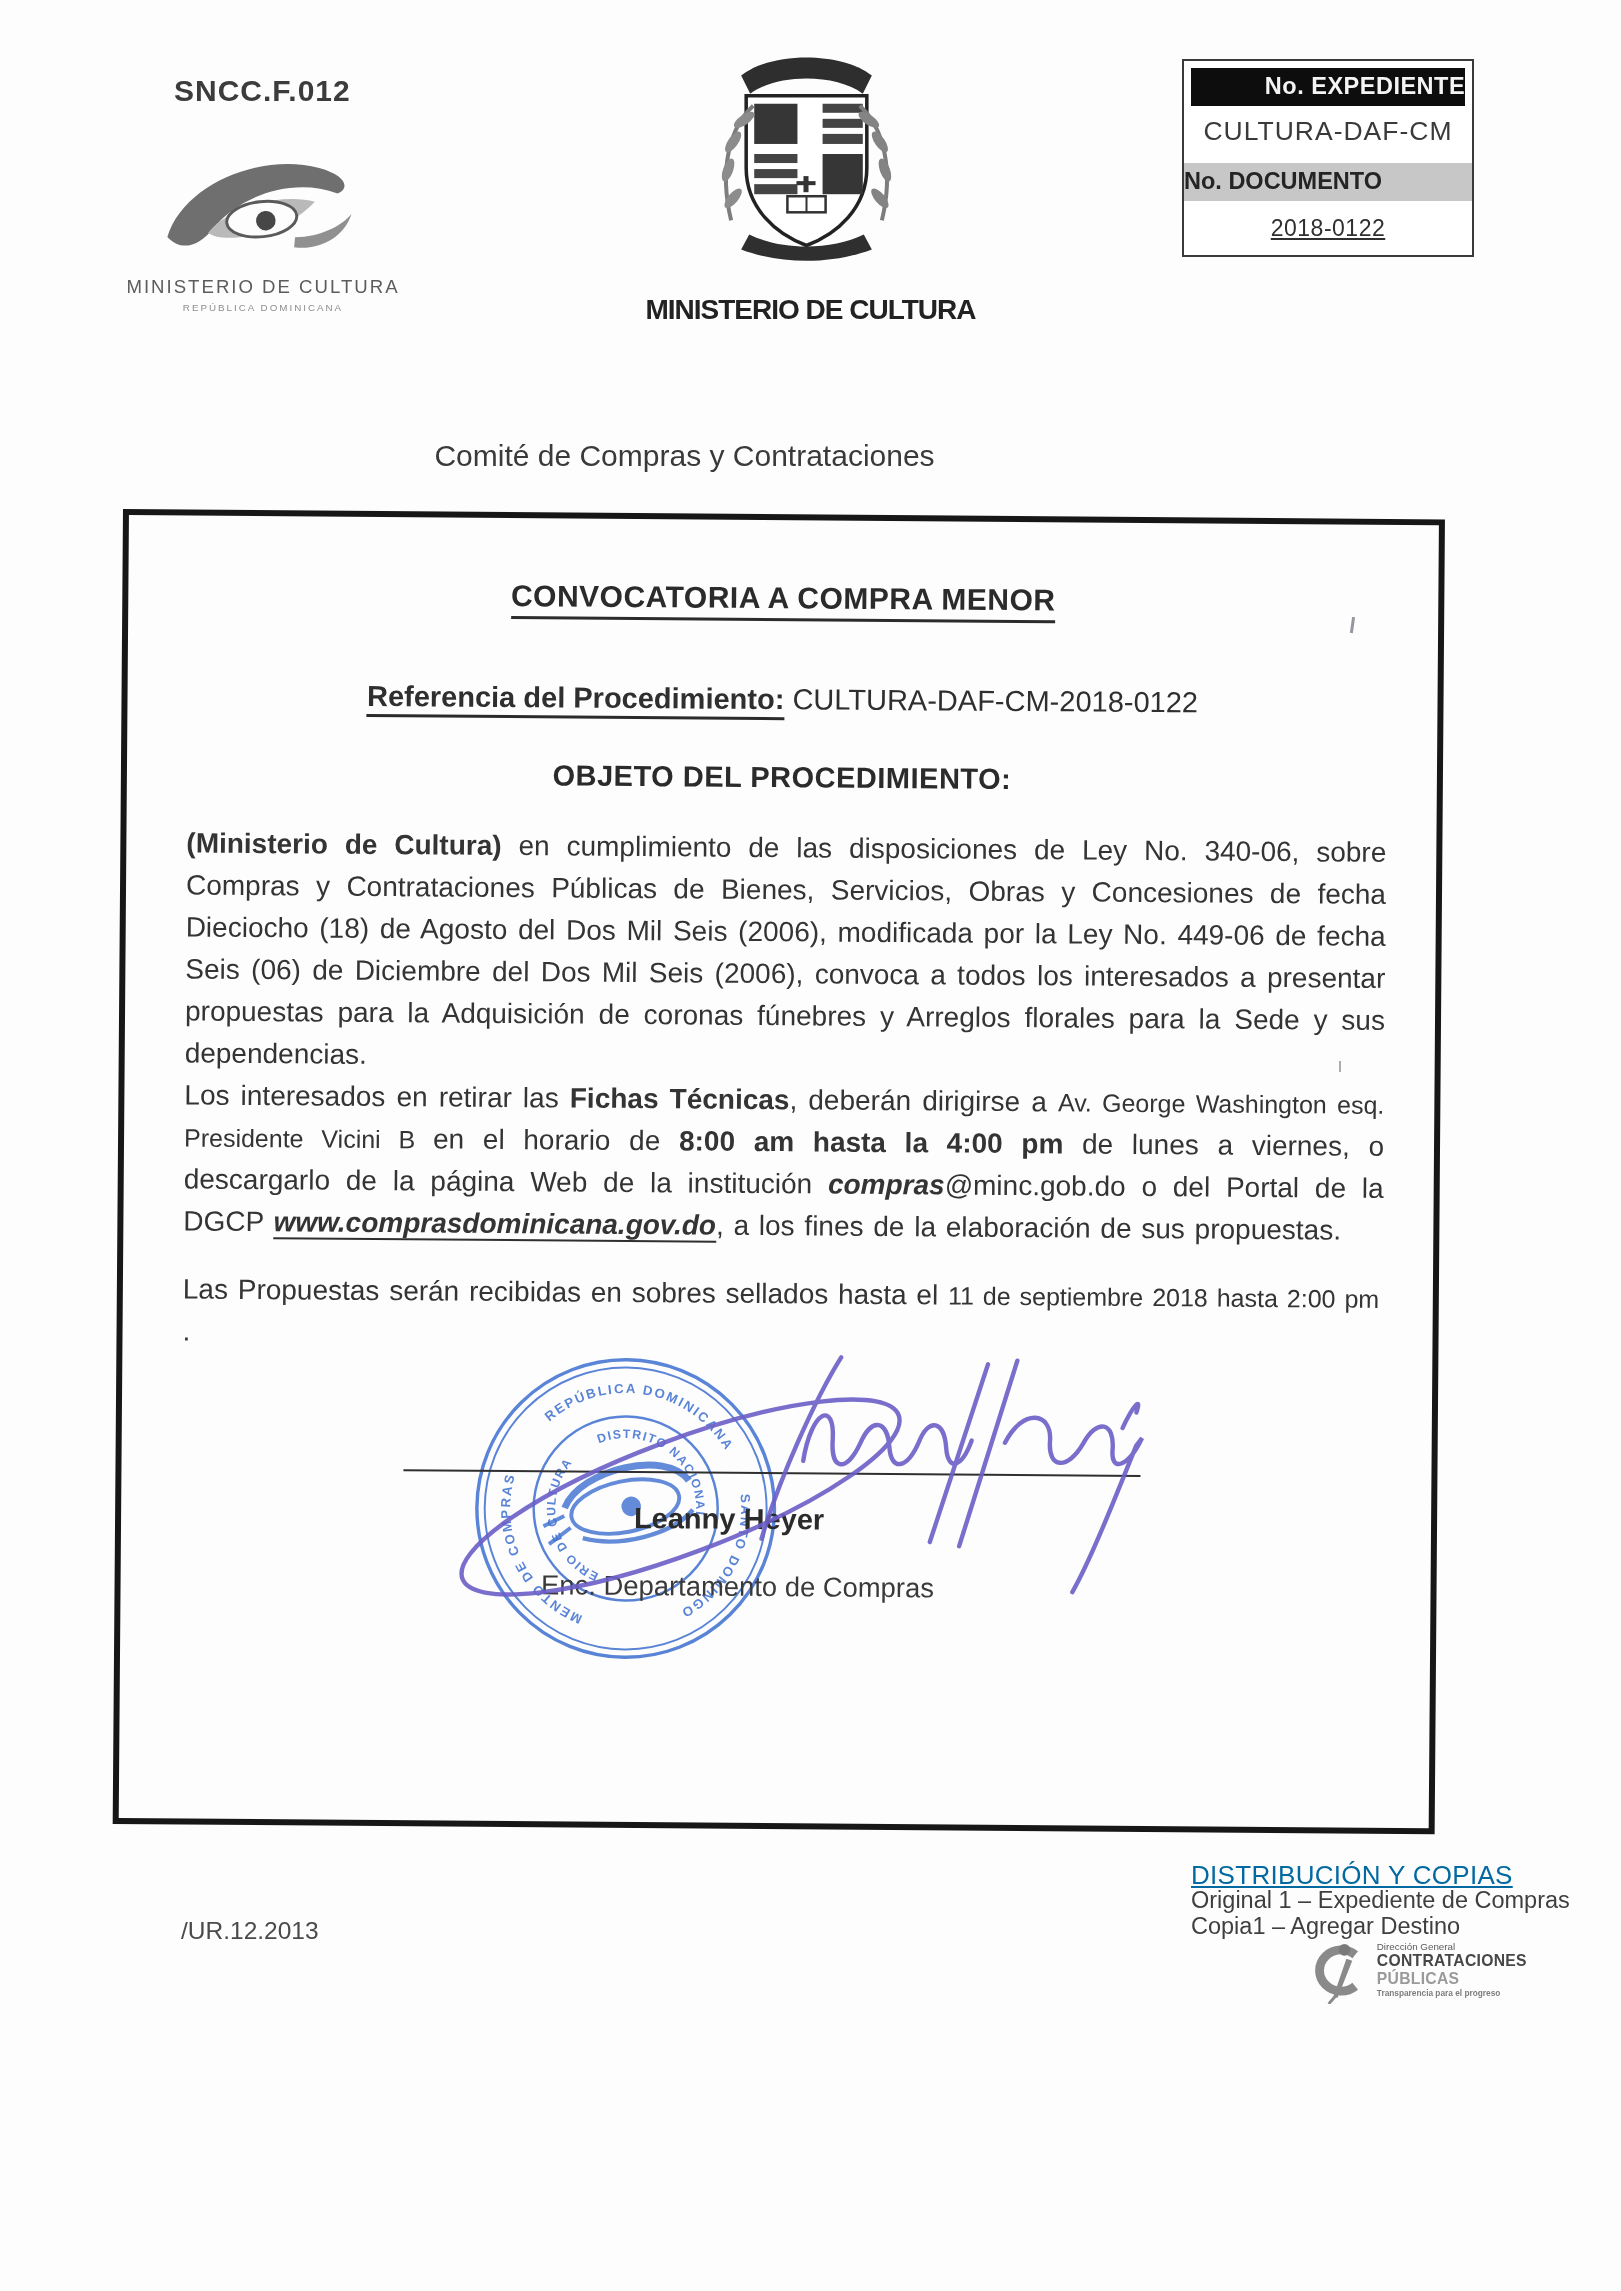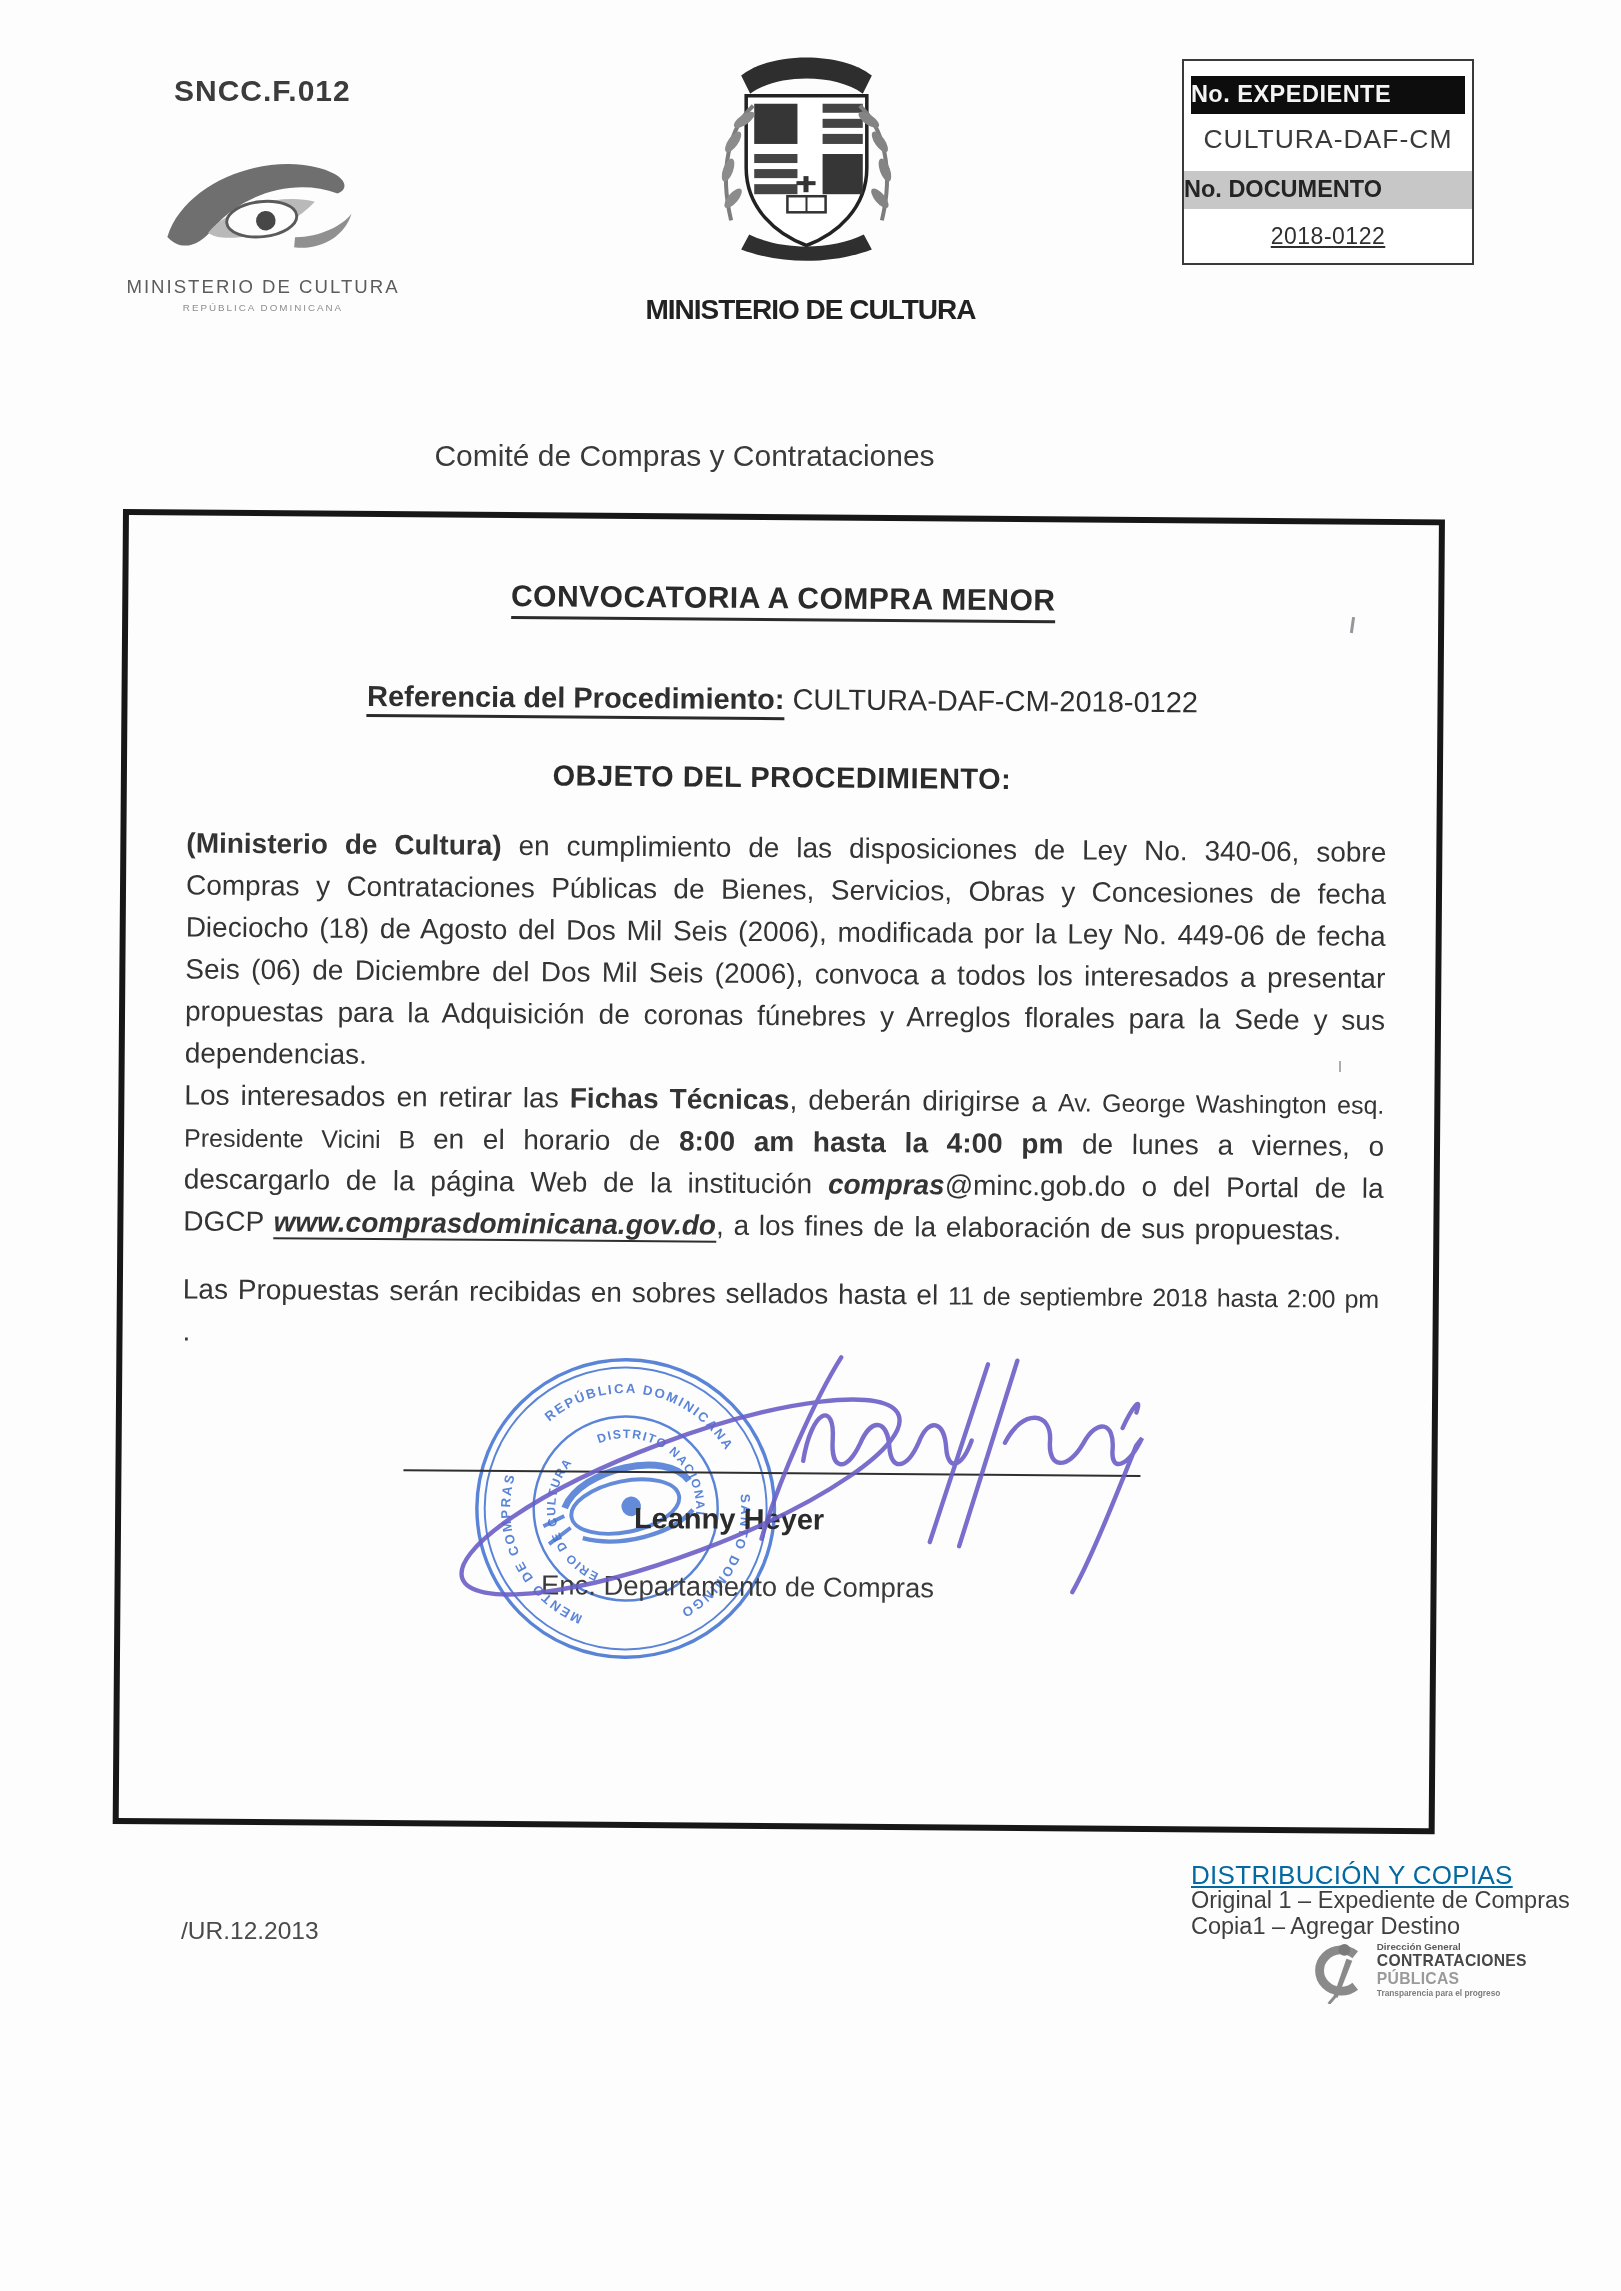--- a/index.html
+++ b/index.html
@@ -13,21 +13,21 @@
 
   
   .form-code { left:174px; top:74px; font-size:30px; font-weight:bold; color:#3c3c3c; letter-spacing:1px; }
   .left-logo { left:145px; top:145px; width:231px; }
   .left-logo-title { left:116px; top:276px; width:294px; text-align:center; font-size:18.6px; letter-spacing:2px; color:#5c5c5c; }
   .left-logo-sub { left:116px; top:302px; width:294px; text-align:center; font-size:9.8px; letter-spacing:2px; color:#8d8d8d; }
   .coat { left:711px; top:47px; }
   .ministry-name { left:0; top:294px; width:1621px; text-align:center; font-size:28px; font-weight:bold; letter-spacing:-1px; color:#222; }
 
   .exp-box { left:1182px; top:59px; width:292px; border:2px solid #3a3a3a; background:#fff; padding:6.9px 6.9px 9.8px 6.9px; }
-  .exp-label { background:#0d0d0d; color:#f4f4f4; font-size:23.5px; font-weight:bold; text-align:left; padding:4.9px 0 5.9px; letter-spacing:0.5px;margin-top:8px; }
+  .exp-label { background:#0d0d0d; color:#f4f4f4; font-size:23.5px; font-weight:bold; text-align:right; padding:4.9px 0 5.9px; letter-spacing:0.5px; }
   .exp-value { font-size:26.5px; color:#3a3a3a; text-align:center; padding:10.8px 0 15.7px; letter-spacing:1px; }
   .doc-label { background:#c7c7c7; color:#242424; font-size:23.5px; font-weight:bold; padding:4.9px 0 5.9px; margin:0 -6.9px; }
   .doc-value { font-size:23px; color:#2f2f2f; text-align:center; padding:13.7px 0 3.9px; letter-spacing:0.5px;text-decoration:underline; }
   .doc-date { left:1176px; top:290px; width:323px; font-size:28px; color:#3d3d3d; }
 
   .committee { left:0; top:439px; width:1369px; text-align:center; font-size:30px; color:#3a3a3a; }
 
   
   .notice-box {
     left:123px; top:509px; width:1322px; height:1315px;
@@ -57,21 +57,21 @@
   
   .speck1 { left:1351px; top:617px; width:2.9px; height:15.7px; background:#6a6a72; opacity:.7; transform:rotate(8deg); }
   .speck2 { left:1339px; top:1061px; width:2px; height:10.8px; background:#77777e; opacity:.6; }
 
   
   .dist-head { left:1191px; top:1860px; font-size:26px; color:#0369a1; text-decoration:underline; letter-spacing:0.3px; }
   .dist-line1 { left:1191px; top:1887px; font-size:23.5px; color:#3f3f3f; }
   .dist-line2 { left:1191px; top:1913px; font-size:23.5px; color:#3f3f3f; }
   .dgcp { left:1308px; top:1939px; width:323px; display:flex; }
   .dgcp-text { margin-left:7.8px; padding-top:2px; }
-  .dgcp-l1 { font-size:9.8px; font-weight:bold; color:#5a5a5a; }
+  .dgcp-l1 { font-size:9.8px; font-weight:normal; color:#5a5a5a; }
   .dgcp-l2 { font-size:15.7px; font-weight:bold; color:#474747; letter-spacing:0.3px; }
   .dgcp-l3 { font-size:15.7px; font-weight:bold; color:#9a9a9a; letter-spacing:0.3px; }
   .dgcp-l4 { font-size:8.3px; font-weight:bold; color:#7d7d7d; }
   .footer-code { left:181px; top:1917px; font-size:24.5px; color:#4a4a4a; }
 </style>
 </head>
 <body>
 
 <div class="page">
 

